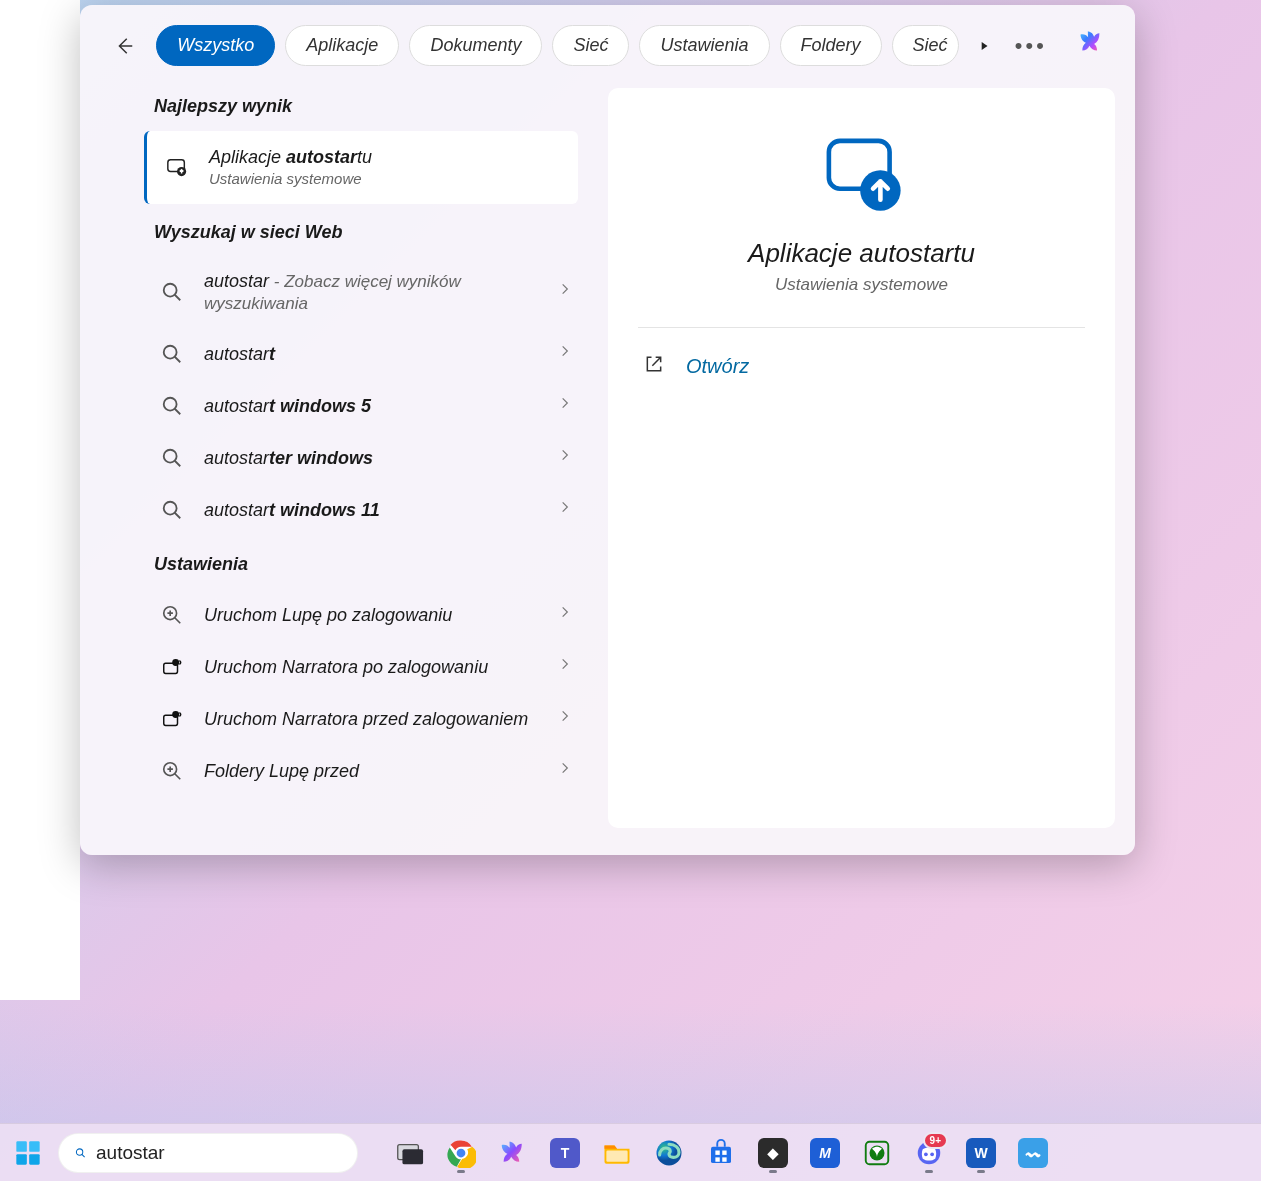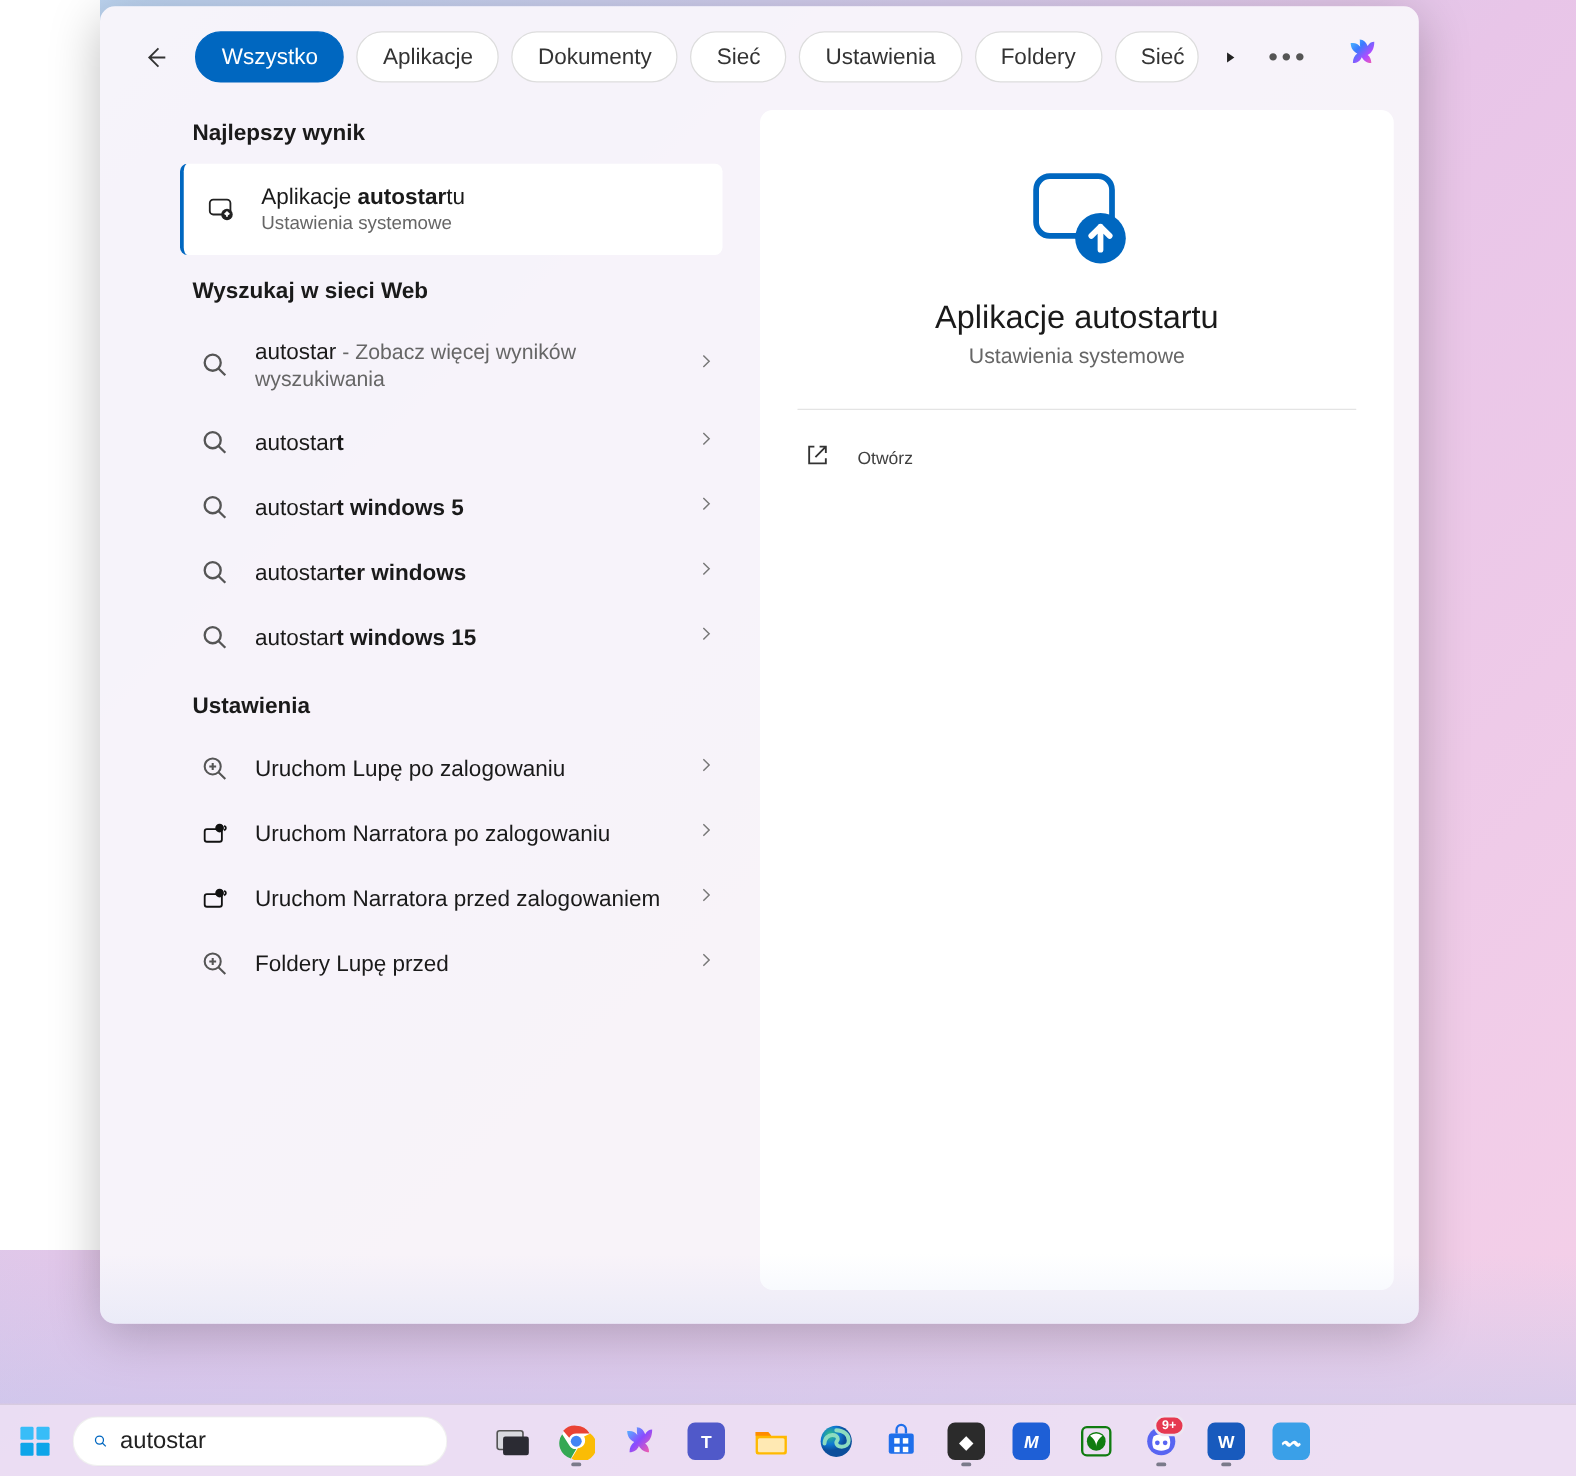--- a/index.html
+++ b/index.html
@@ -15,25 +15,26 @@
     left: 0; top: 0;
     width: 80px;
     height: 1000px;
     background: #fff;
   }
   .search-panel {
     position: absolute;
     left: 80px;
     top: 5px;
     width: 1055px;
-    height: 1054px;
+    height: 850px;
     background: rgba(248, 245, 250, 0.96);
     border-radius: 12px;
     box-shadow: 0 10px 40px rgba(0,0,0,0.25);
     overflow: hidden;
+    font-style: italic;
   }
   .filter-bar {
     display: flex;
     align-items: center;
     padding: 20px 30px 12px 30px;
     gap: 10px;
   }
   .back-arrow {
     width: 36px; height: 36px;
     display: flex; align-items: center; justify-content: center;
@@ -150,22 +151,22 @@
     height: 1px;
     background: #e4e4e4;
     margin: 32px 0 18px 0;
   }
   .preview-action {
     display: flex;
     align-items: center;
     gap: 22px;
     padding: 8px 6px;
     cursor: pointer;
-    font-size: 14px;
-    color: #404040;
+    font-size: 20px;
+    color: #0369a1;
   }
   .preview-action svg { width: 20px; height: 20px; stroke: #333; fill: none; stroke-width: 1.8; }
 
   
   .taskbar {
     position: absolute;
     left: 0; bottom: 0;
     width: 100%;
     height: 58px;
     background: rgba(235, 225, 245, 0.85);
@@ -359,21 +360,21 @@
             </svg></div>
       </div>
 
       <div class="result-item">
         <div class="res-icon">
           <svg viewBox="0 0 24 24" fill="none" stroke="#555" stroke-width="2">
               <circle cx="10" cy="10" r="7"></circle>
               <path d="M15 15l6 6"></path>
             </svg>
         </div>
-        <div class="res-text res-title"><span>autostar</span><span class="bold">t windows 15</span></div>
+        <div class="res-text res-title"><span>autostar</span><span class="bold">t windows 11</span></div>
         <div class="chev"><svg viewBox="0 0 24 24">
               <path d="M8 4l8 8-8 8"></path>
             </svg></div>
       </div>
 
       <div class="section-header">Ustawienia</div>
 
       <div class="result-item">
         <div class="res-icon">
           <svg viewBox="0 0 24 24" fill="none" stroke="#555" stroke-width="1.8">

